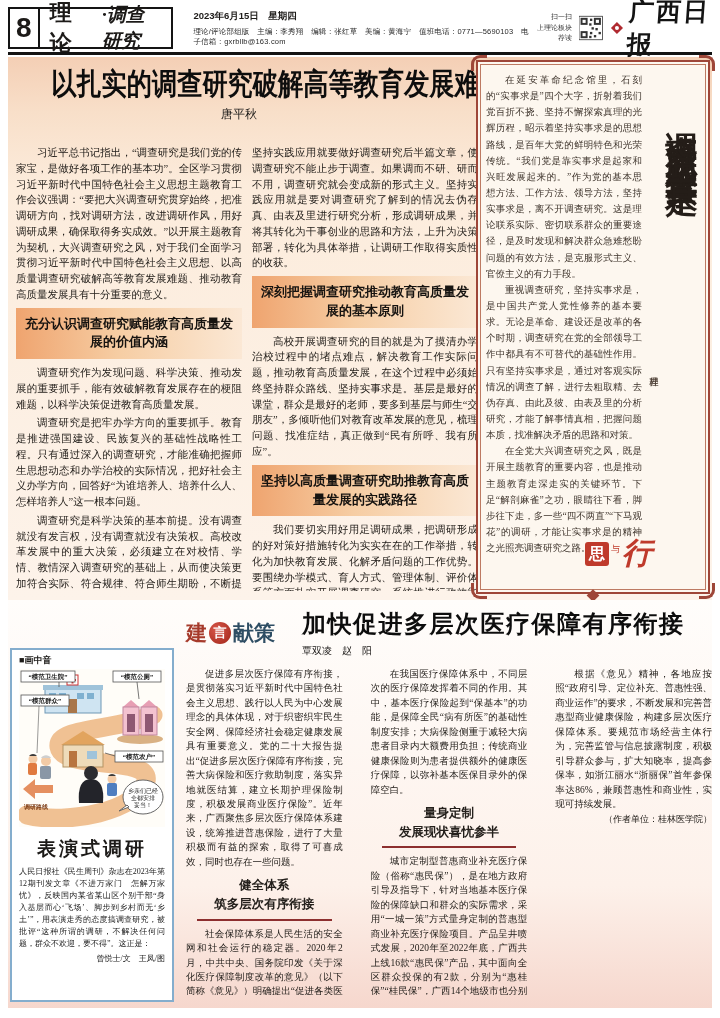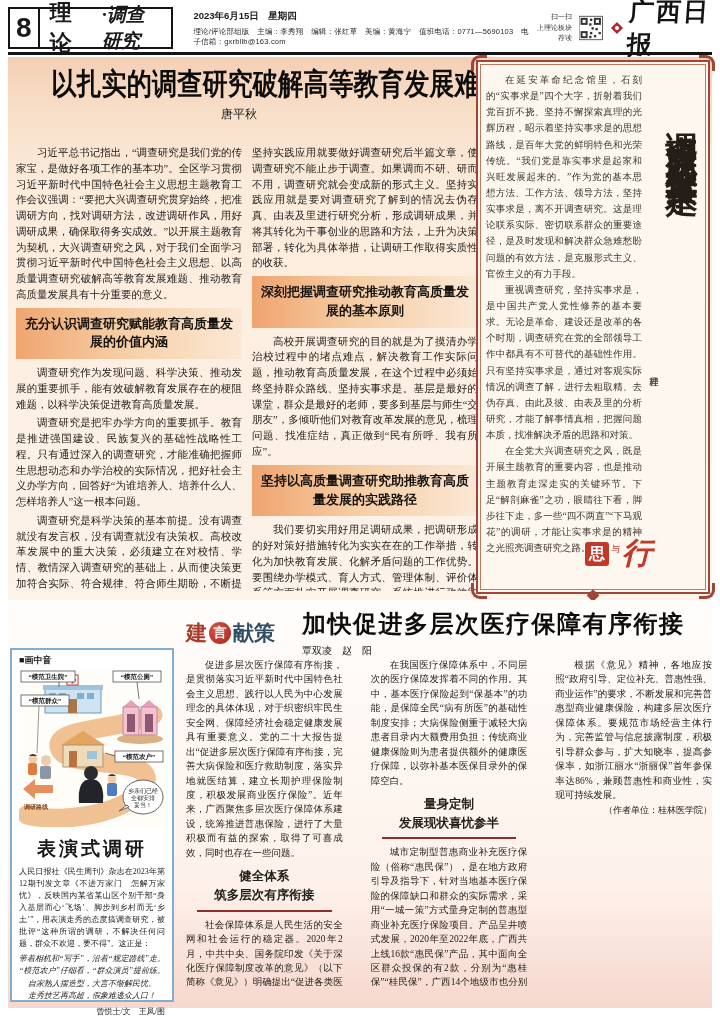--- a/index.html
+++ b/index.html
@@ -76,21 +76,21 @@
   .bart-head{display:flex;align-items:center;}
   .jyxc{display:flex;align-items:center;gap:2px;width:116px;}
   .jyxc-1{font-weight:bold;font-size:21px;color:#a63a2b;}
   .jyxc-circle{width:22px;height:22px;border-radius:50%;color:#fff;text-align:center;
      background:radial-gradient(circle at 35% 35%,#d8584a,#a02418);font-weight:bold;font-size:13px;line-height:22px;}
   .jyxc-2{font-weight:bold;font-size:21px;color:#2e4d63;}
   .bart-title-wrap{flex:1;text-align:left;}
   .bart-headline{font-family:"Liberation Sans","DejaVu Sans",sans-serif;font-weight:800;
      font-size:24px;letter-spacing:1.5px;color:#0d0d0d;}
   .bart-authors{font-size:10px;margin-top:4px;}
-  .bart-cols{display:flex;gap:28px;height:328px;overflow:hidden;}
+  .bart-cols{display:flex;gap:28px;margin-top:9px;height:328px;overflow:hidden;}
   .bcol{flex:1;font-size:9.5px;line-height:1.52;text-align:justify;overflow:hidden;color:#24201c;}
   .bcol p{margin:0 0 2px;text-indent:2em;}
   .bsub{margin:7px auto 6px;width:86%;text-align:center;padding-bottom:5px;border-bottom:2px solid #8d2f2f;
      font-family:"Liberation Sans","DejaVu Sans",sans-serif;font-weight:bold;font-size:12.5px;line-height:1.5;}
   .bnote{text-align:right;font-size:9px;margin-top:3px;text-indent:0 !important;}
 </style>
 </head>
 <body>
 
 <div class="page">
@@ -272,26 +272,20 @@
         <g>
           <ellipse cx="124" cy="128" rx="20" ry="17" fill="#fff" stroke="#666"></ellipse>
           <path d="M108 136 L100 142 L110 138 Z" fill="#fff" stroke="#666"></path>
           <text x="124" y="124" font-size="6" fill="#222" text-anchor="middle">乡亲们已经</text>
           <text x="124" y="131" font-size="6" fill="#222" text-anchor="middle">全都安排</text>
           <text x="124" y="138" font-size="6" fill="#222" text-anchor="middle">妥当！</text>
         </g>
       </svg>
       <div class="cartoon-title">表演式调研</div>
       <div class="cartoon-caption">人民日报社《民生周刊》杂志在2023年第12期刊发文章《不进万家门　怎解万家忧》，反映国内某省某山区个别干部“身入基层而心‘飞场’、脚步到乡村而无‘乡土’”，用表演走秀的态度搞调查研究，被批评“这种所谓的调研，不解决任何问题，群众不欢迎，要不得”。这正是：</div>
-      <div class="cartoon-verse">
-        <div>带着相机和“写手”，沿着“规定路线”走。</div>
-        <div>“模范农户”仔细看，“群众演员”提前练。</div>
-        <div>自家熟人摆造型，大言不惭解民忧。</div>
-        <div>走秀技艺再高超，假象难逃众人口！</div>
-      </div>
       <div class="cartoon-credit">曾悦士/文　王凤/图</div>
     </div>
 
     <div class="bart">
       <div class="bart-head">
         <div class="jyxc">
           <span class="jyxc-1">建</span>
           <span class="jyxc-circle">言</span>
           <span class="jyxc-2">献策</span>
         </div>

